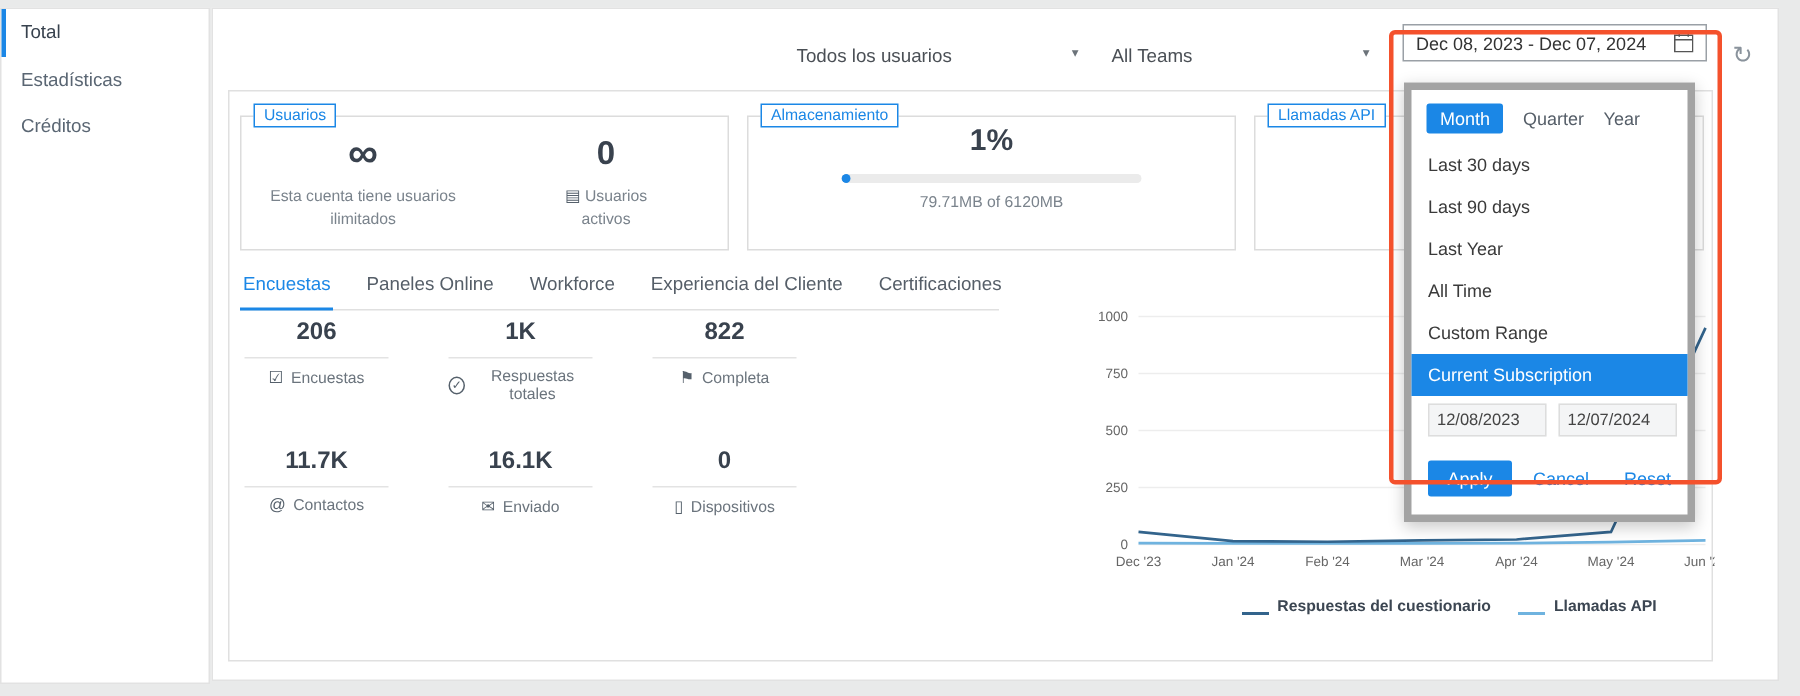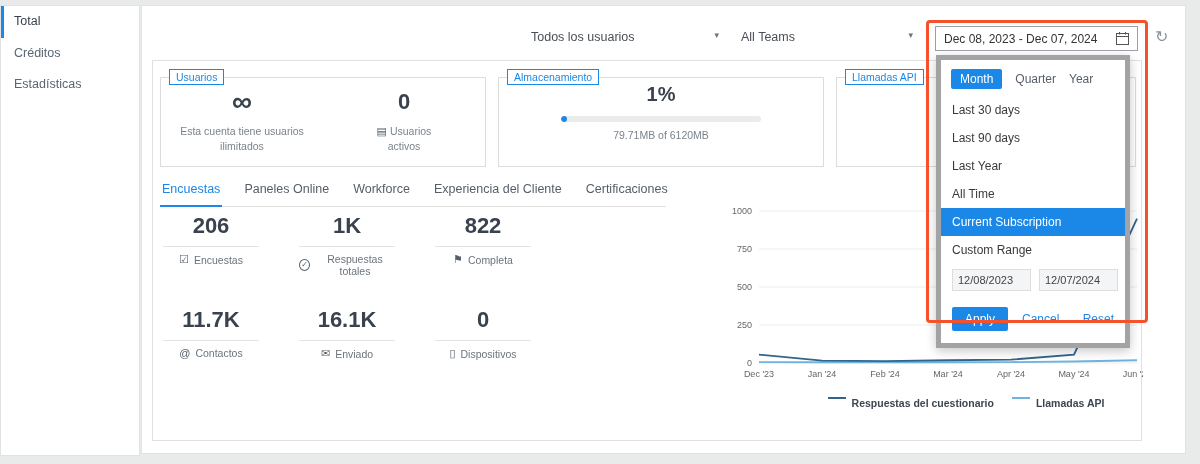--- a/index.html
+++ b/index.html
@@ -13,21 +13,21 @@
 
   
   .main { position:absolute; left:141px; top:5px; width:1045px; height:449px; background:#fff; border:1px solid #e2e2e2; }
 
   
   .filter { position:absolute; top:24px; height:20px; display:flex; justify-content:space-between; font-size:12.5px; color:#4a4f55; cursor:pointer; }
   #users-filter { left:389px; width:188px; }
   #teams-filter { left:599px; width:172px; }
   .caret { font-size:9px; color:#6c737a; }
 
-  .date-field { position:absolute; left:793px; top:20px; width:203px; height:25px; border:1px solid #9aa0a6; background:#fff;
+  .date-field { position:absolute; left:793px; top:10px; width:203px; height:25px; border:1px solid #9aa0a6; background:#fff;
     display:flex; align-items:center; justify-content:space-between; padding:0 8px; font-size:12px; color:#333; cursor:pointer; z-index:6; }
   .refresh { position:absolute; left:1013px; top:21px; font-size:16px; color:#8a939c; cursor:pointer; }
 
   
   .content-box { position:absolute; left:10px; top:54px; width:990px; height:381px; border:1px solid #e0e0e0; background:#fff; }
 
   
   .card { position:absolute; top:16px; height:90px; border:1px solid #dcdcdc; background:#fff; }
   #card-usuarios { left:7px; width:326px; }
   #card-almacenamiento { left:345px; width:326px; }
@@ -46,30 +46,30 @@
   .usage { font-size:10.5px; color:#7a838c; }
 
   
   .tabbar { position:absolute; left:7px; top:121px; width:506px; display:flex; gap:20px; border-bottom:1px solid #e0e0e0; font-size:12.5px; }
   .tab { padding:0 2px 9px; color:#555e68; cursor:pointer; white-space:nowrap; }
   .tab.active { color:var(--accent); border-bottom:2px solid var(--accent); margin-bottom:-1px; }
 
   
   .stats { position:absolute; left:10px; top:152px; display:grid; grid-template-columns:repeat(3,96px); column-gap:40px; row-gap:30px; }
   .stat { text-align:center; }
-  .stat-val { font-size:22px; font-weight:bold; color:#39424e; }
+  .stat-val { font-size:16px; font-weight:bold; color:#39424e; }
   .stat-div { height:1px; background:#e3e3e3; margin:7px 0 6px; }
   .stat-cap { font-size:10.5px; color:#6b747d; display:flex; gap:5px; justify-content:center; align-items:center; }
   .stat-icon { font-size:11px; color:#55606b; }
   .icon-circled { font-size:8px; width:12px; height:12px; line-height:10px; border:1px solid #55606b; border-radius:50%; display:inline-block; }
 
   
   .chart { position:absolute; left:568px; top:140px; width:422px; }
   .legend { display:flex; justify-content:center; gap:18px; margin-top:10px; margin-left:68px; font-size:10.5px; font-weight:bold; color:#3c4652; }
-  .legend-item { display:flex; align-items:flex-start; gap:6px; }
+  .legend-item { display:flex; align-items:flex-end; gap:6px; }
   .legend-swatch { width:18px; height:2px; background:#999; }
 
   
   .dropdown { position:absolute; left:794px; top:49px; width:194px; background:#fff; border:5px solid #a3a3a3;
     box-shadow:0 3px 10px rgba(0,0,0,.22); z-index:5; font-size:12px; color:#3a3a3a; }
   .dd-tabs { display:flex; align-items:center; gap:13px; padding:9px 10px 7px; }
   .dd-tab { cursor:pointer; color:#555e68; }
   .dd-tab.active { background:var(--accent); color:#fff; padding:3px 9px; border-radius:2px; }
   .dd-opt { padding:7px 11px; cursor:pointer; }
   .dd-opt.selected { background:var(--accent); color:#fff; }
@@ -83,22 +83,22 @@
   
   .annotation { position:absolute; left:784px; top:14px; width:222px; height:303px; border:3px solid var(--annotation); border-radius:4px; z-index:9; pointer-events:none; }
 </style>
 </head>
 <body>
 
 <div class="screen">
 
   <div class="sidebar">
     <div class="side-item active">Total</div>
+    <div class="side-item">Estadísticas</div>
     <div class="side-item">Créditos</div>
-    <div class="side-item">Estadísticas</div>
   </div>
 
   <div class="main">
 
     <div class="filter" id="users-filter">
       <span>Todos los usuarios</span>
       <span class="caret">▾</span>
     </div>
     <div class="filter" id="teams-filter">
       <span>All Teams</span>
@@ -248,22 +248,22 @@
     <div class="dropdown">
       <div class="dd-tabs">
         <span class="dd-tab active">Month</span>
         <span class="dd-tab">Quarter</span>
         <span class="dd-tab">Year</span>
       </div>
       <div class="dd-opt">Last 30 days</div>
       <div class="dd-opt">Last 90 days</div>
       <div class="dd-opt">Last Year</div>
       <div class="dd-opt">All Time</div>
+      <div class="dd-opt">Custom Range</div>
       <div class="dd-opt selected">Current Subscription</div>
-      <div class="dd-opt">Custom Range</div>
       <div class="dd-dates">
         <input type="text" value="12/08/2023" style="">
         <input type="text" value="12/07/2024" style="">
       </div>
       <div class="dd-actions">
         <button class="btn-apply">Apply</button>
         <span class="link">Cancel</span>
         <span class="link reset">Reset</span>
       </div>
     </div>

